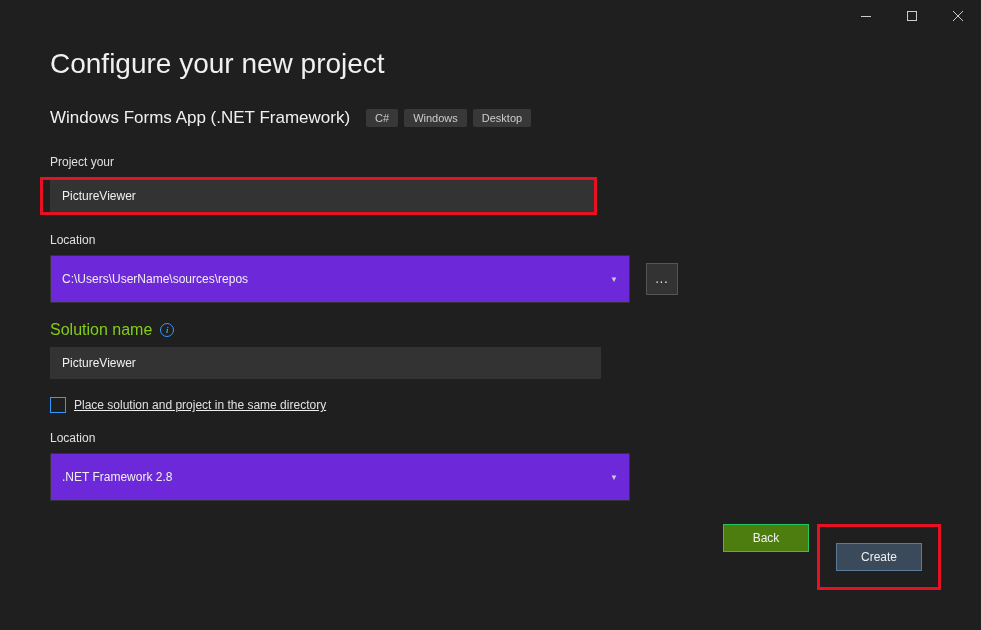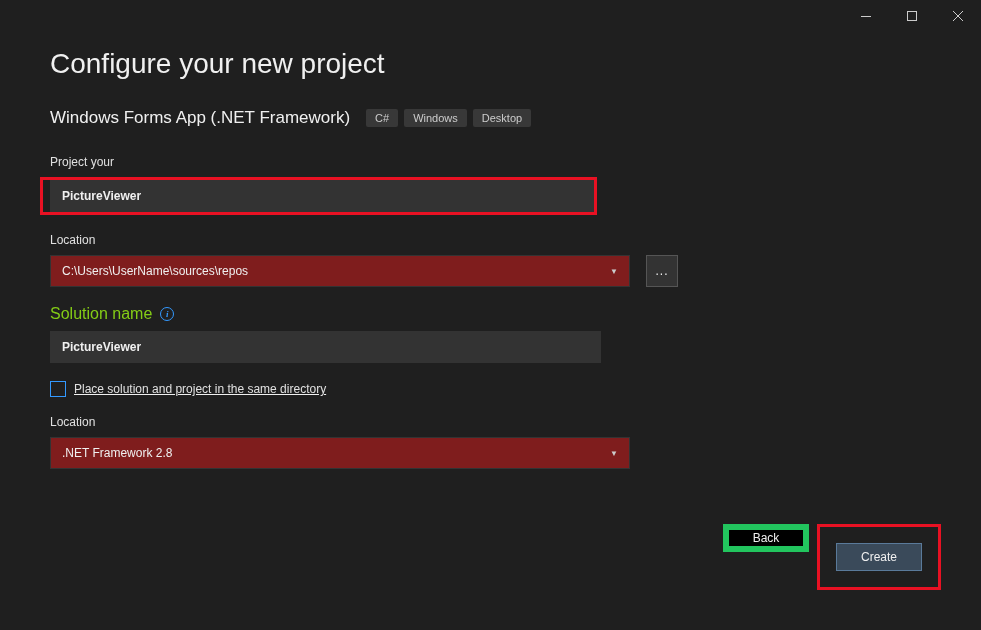--- a/index.html
+++ b/index.html
@@ -97,41 +97,40 @@
     }
     .text-input {
       width: 551px;
       height: 32px;
       background-color: #333333;
       border: 1px solid #333333;
       color: #f0f0f0;
       font-size: 12px;
       padding: 0 11px;
       outline: none;
-      font-weight: bold;
     }
     .highlight-red {
       border: 3px solid #e81123;
       display: inline-block;
       padding: 0;
       margin-left: -10px;
     }
     .highlight-red .text-input {
       margin-left: 7px;
       width: 544px;
     }
     .location-row {
       display: flex;
       align-items: center;
       gap: 16px;
     }
     .select-input {
       width: 580px;
-      height: 32px;
-      background-color: #7f1d1d;
+      height: 48px;
+      background-color: #6d28d9;
       border: 1px solid #333333;
       color: #f0f0f0;
       font-size: 12px;
       padding: 0 11px;
       display: flex;
       align-items: center;
       justify-content: space-between;
       position: relative;
       gap: 18px;
     }
@@ -175,22 +174,22 @@
       display: flex;
       gap: 8px;
     }
     .btn {
       width: 86px;
       height: 28px;
       display: flex;
       align-items: center;
       justify-content: center;
       font-size: 12px;
-      border: 6px solid #22c55e;
-      background-color: #000000;
+      border: 1px solid #22c55e;
+      background-color: #4d7c0f;
       color: #f0f0f0;
     }
     .btn-primary {
       background-color: #3a4a5a;
       border: 1px solid #5a7a9a;
     }
     .highlight-red-btn {
       border: 3px solid #e81123;
       padding: 16px;
       display: inline-block;

